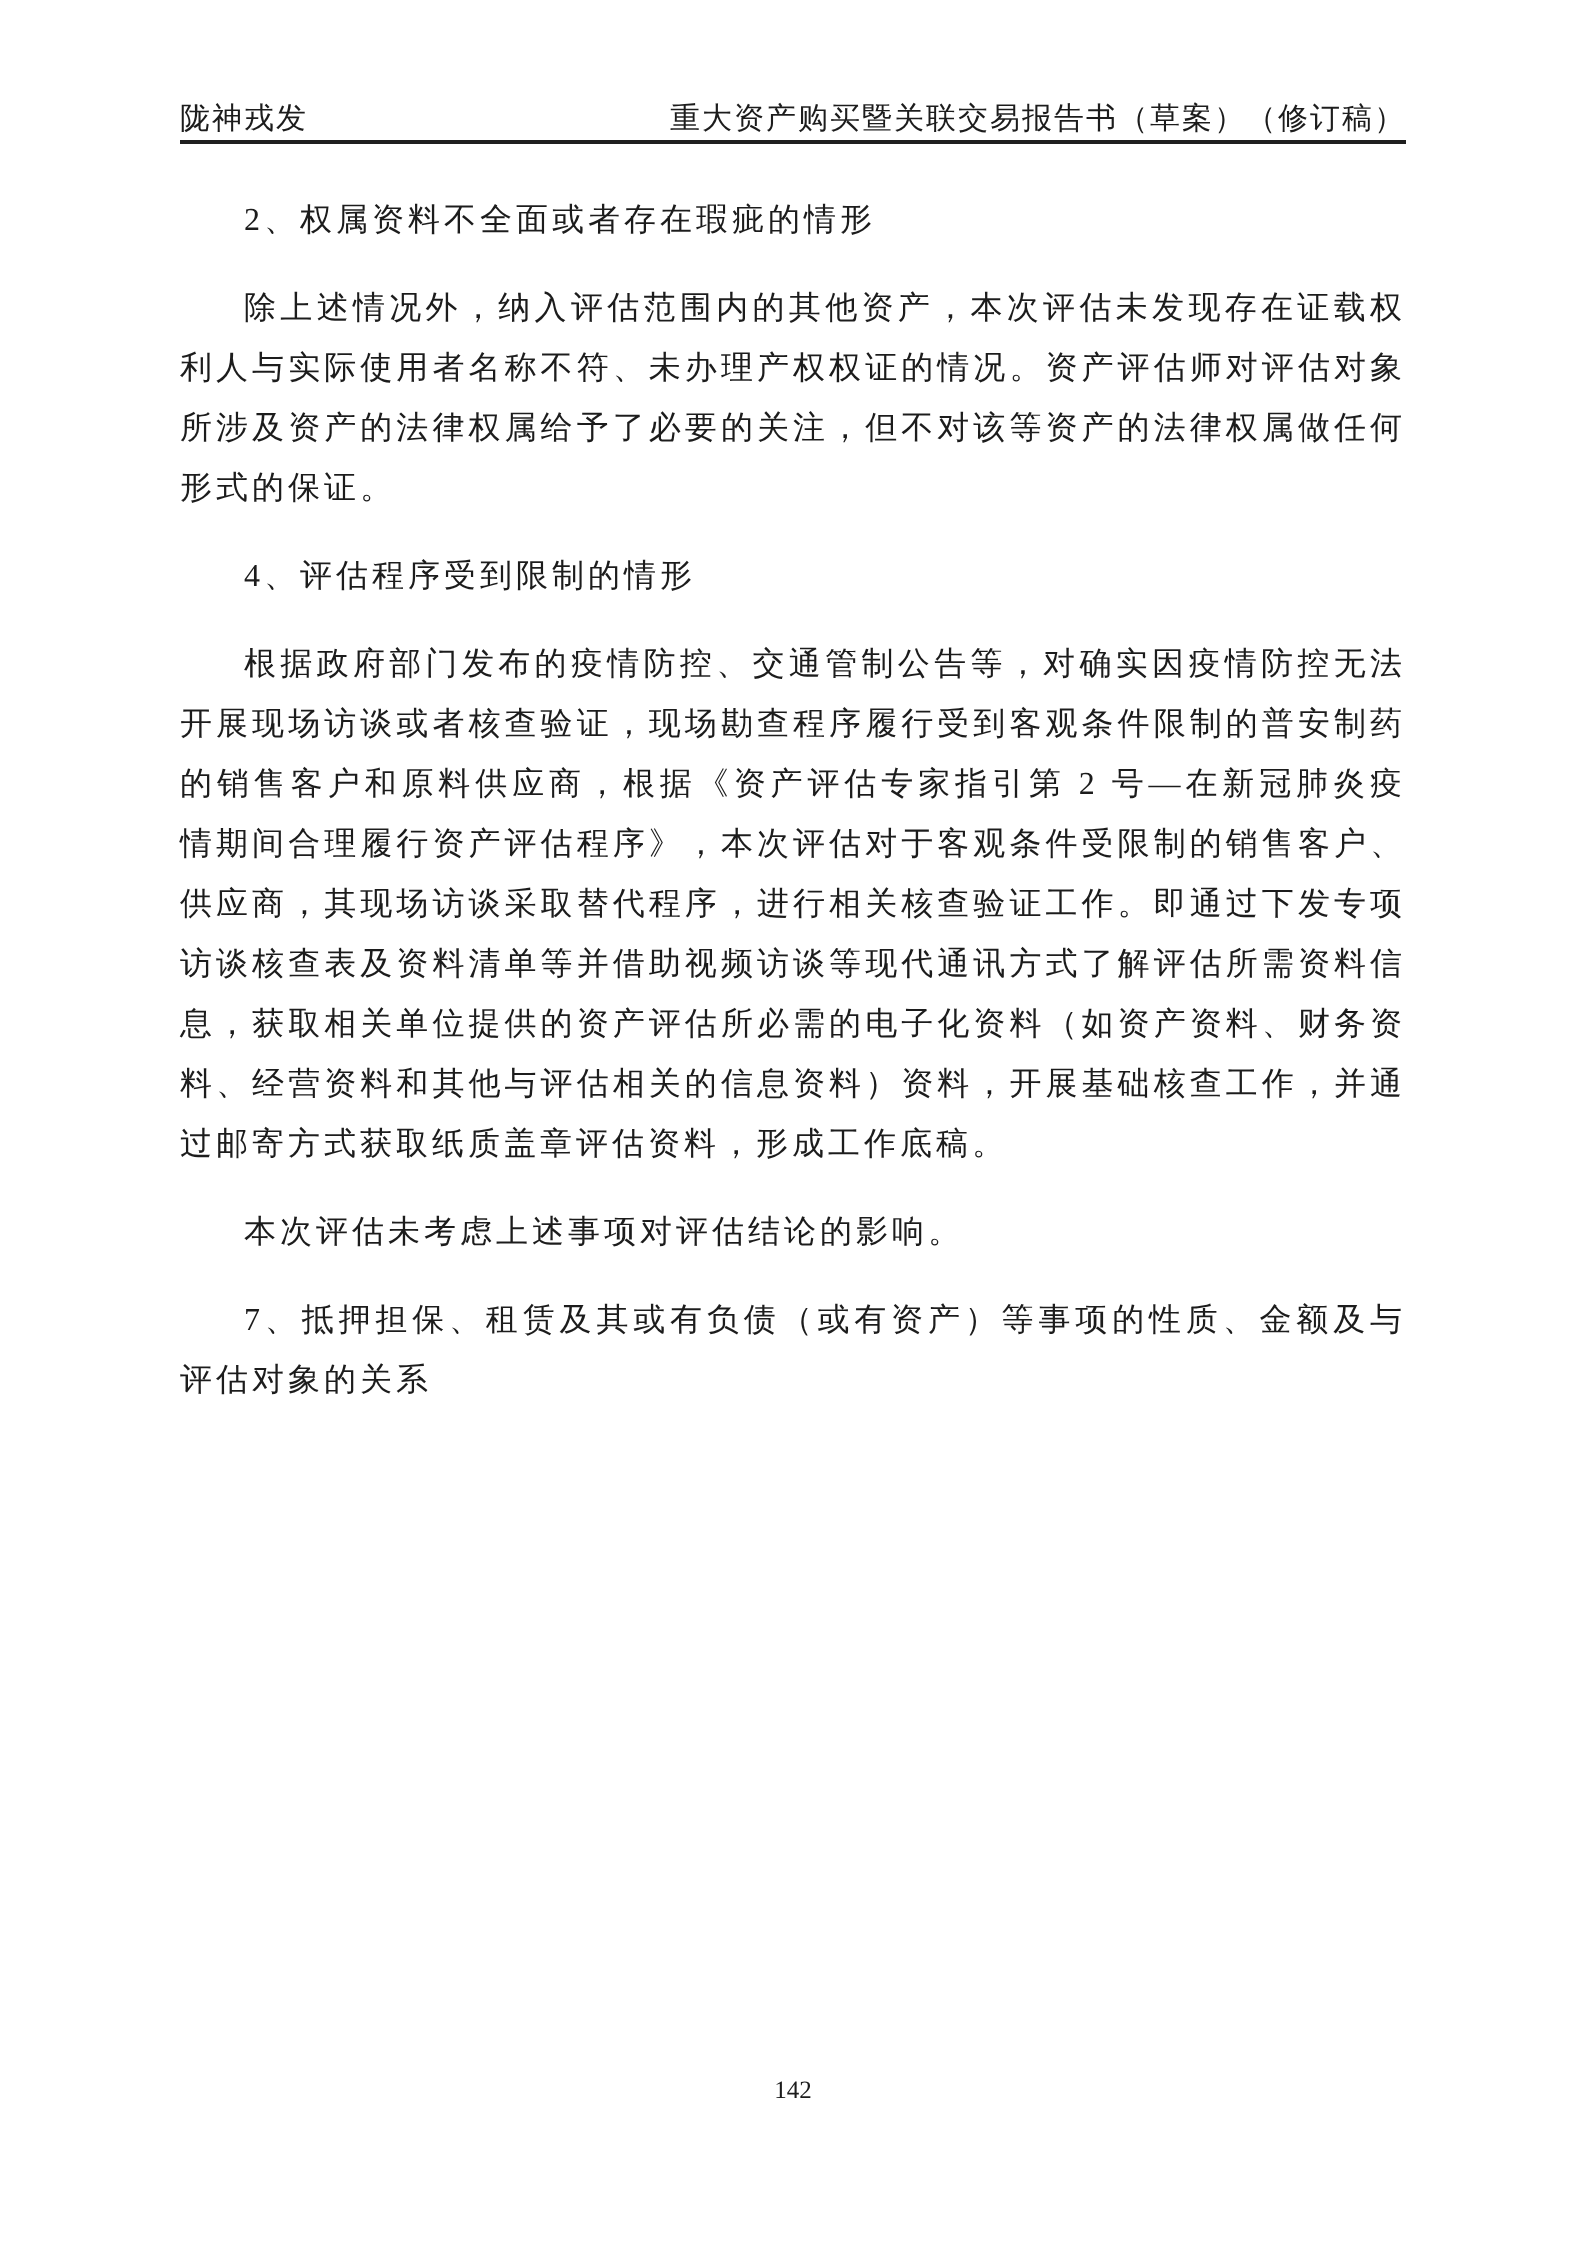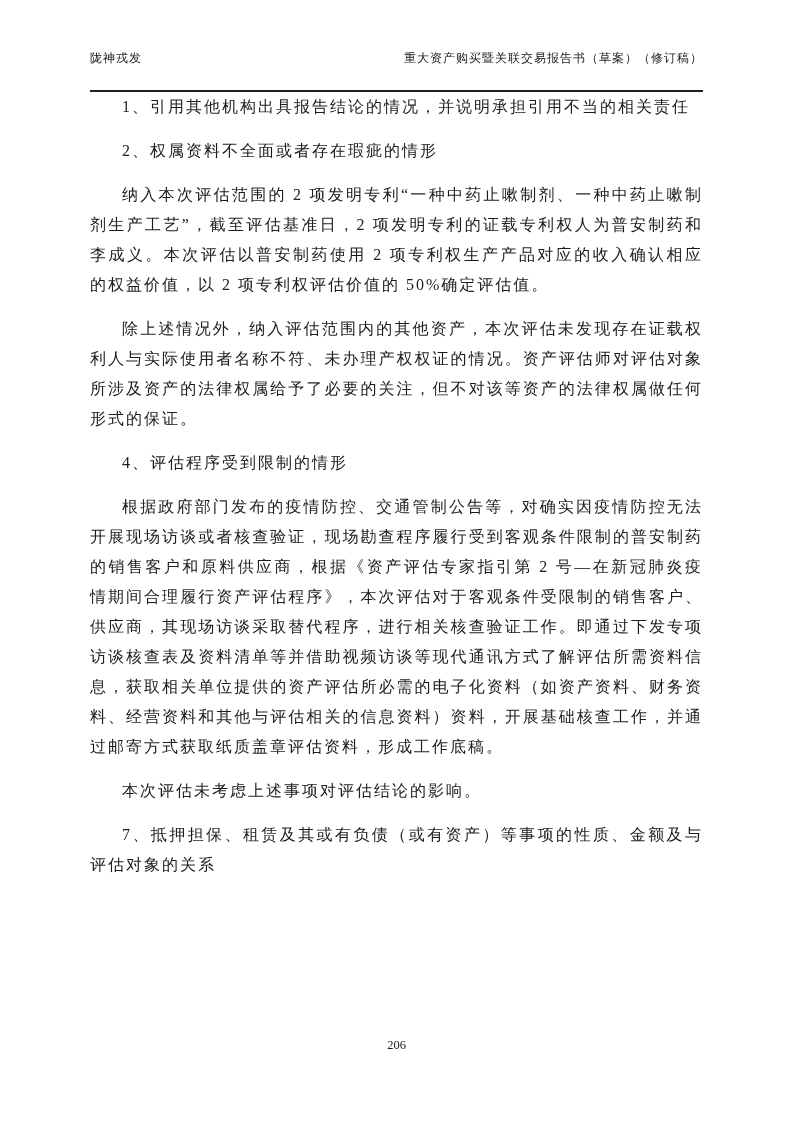--- a/index.html
+++ b/index.html
@@ -18,23 +18,23 @@
     box-sizing: border-box;
   }
   .page-header {
     position: absolute;
     left: 90px;
     right: 90px;
     top: 50px;
     display: flex;
     justify-content: space-between;
     align-items: flex-end;
-    font-size: 12px;
+    font-size: 15px;
     letter-spacing: 1px;
-    padding-bottom: 23px;
+    padding-bottom: 1px;
     border-bottom: 2px solid #1f1f1f;
     color: #1c1c1c;
   }
   .page-header .hdr-left { white-space: nowrap; }
   .page-header .hdr-right { white-space: nowrap; margin-left: 42px; }
   .page-body {
     position: absolute;
     left: 90px;
     right: 90px;
     top: 82px;
@@ -65,27 +65,25 @@
 <body>
 
 <div class="page">
 
   <header class="page-header">
     <span class="hdr-left">陇神戎发</span>
     <span class="hdr-right">重大资产购买暨关联交易报告书（草案）（修订稿）</span>
   </header>
 
   <main class="page-body">
-    <p class="para first heading">1、引用其他机构出具报告结论的情况，并说明承担引用不当的相关责任</p>
     <p class="para heading">2、权属资料不全面或者存在瑕疵的情形</p>
-    <p class="para">纳入本次评估范围的 2 项发明专利“一种中药止嗽制剂、一种中药止嗽制剂生产工艺”，截至评估基准日，2 项发明专利的证载专利权人为普安制药和李成义。本次评估以普安制药使用 2 项专利权生产产品对应的收入确认相应的权益价值，以 2 项专利权评估价值的 50%确定评估值。</p>
     <p class="para">除上述情况外，纳入评估范围内的其他资产，本次评估未发现存在证载权利人与实际使用者名称不符、未办理产权权证的情况。资产评估师对评估对象所涉及资产的法律权属给予了必要的关注，但不对该等资产的法律权属做任何形式的保证。</p>
     <p class="para heading">4、评估程序受到限制的情形</p>
     <p class="para">根据政府部门发布的疫情防控、交通管制公告等，对确实因疫情防控无法开展现场访谈或者核查验证，现场勘查程序履行受到客观条件限制的普安制药的销售客户和原料供应商，根据《资产评估专家指引第 2 号—在新冠肺炎疫情期间合理履行资产评估程序》，本次评估对于客观条件受限制的销售客户、供应商，其现场访谈采取替代程序，进行相关核查验证工作。即通过下发专项访谈核查表及资料清单等并借助视频访谈等现代通讯方式了解评估所需资料信息，获取相关单位提供的资产评估所必需的电子化资料（如资产资料、财务资料、经营资料和其他与评估相关的信息资料）资料，开展基础核查工作，并通过邮寄方式获取纸质盖章评估资料，形成工作底稿。</p>
     <p class="para">本次评估未考虑上述事项对评估结论的影响。</p>
     <p class="para heading">7、抵押担保、租赁及其或有负债（或有资产）等事项的性质、金额及与评估对象的关系</p>
   </main>
 
   <footer class="page-footer">
-    <span>206</span>
+    <span>142</span>
   </footer>
 
 </div>
 
 </body></html>

